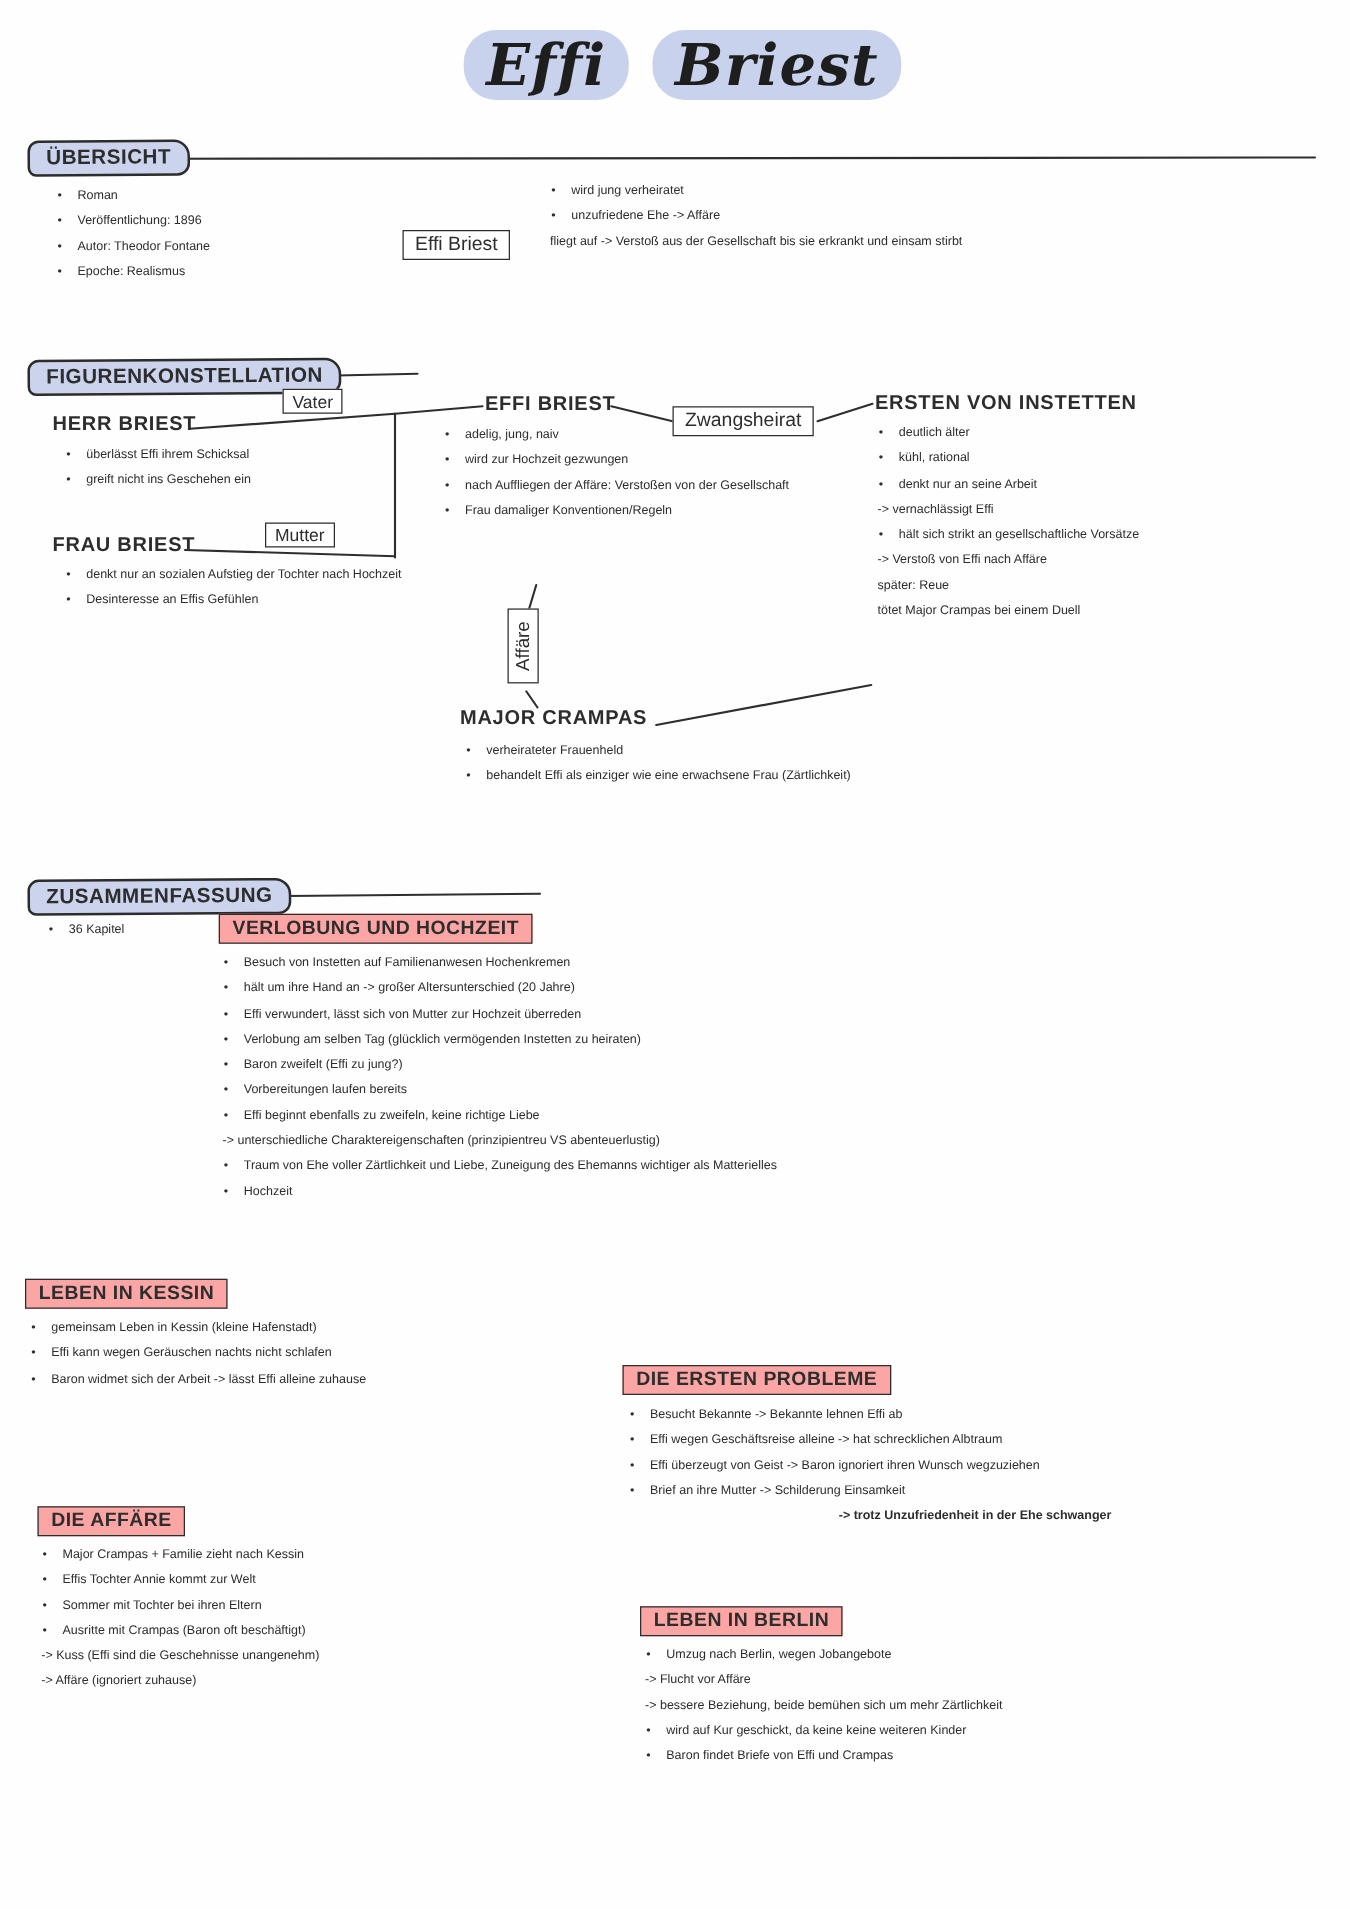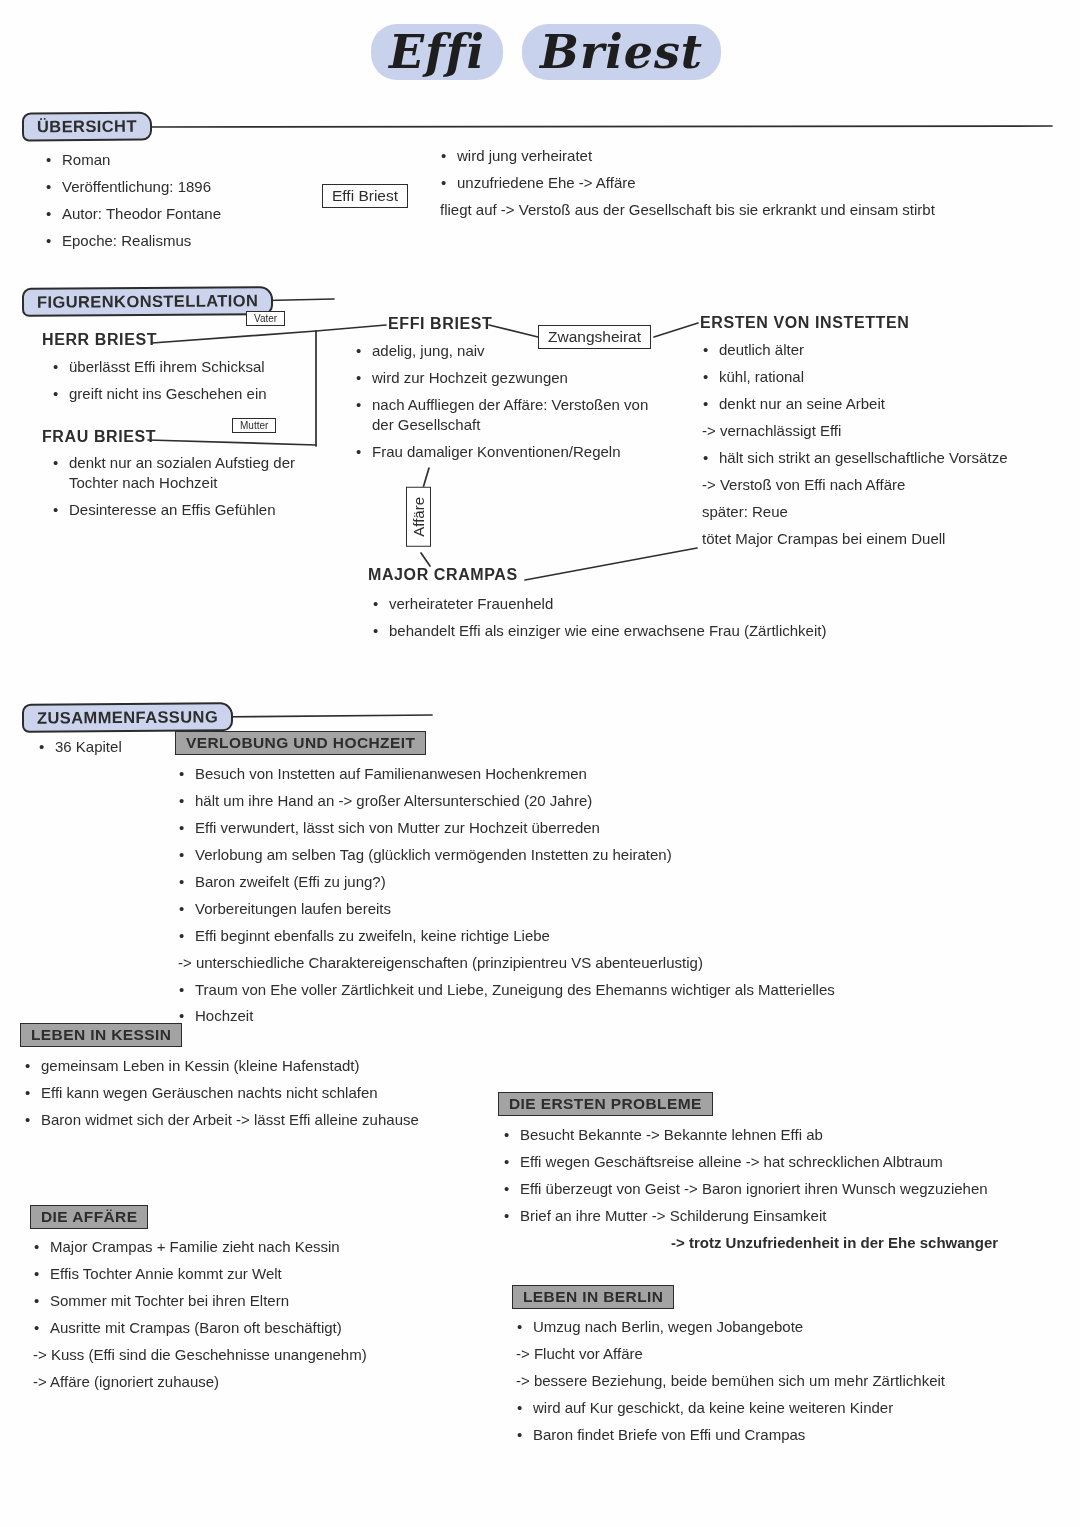--- a/index.html
+++ b/index.html
@@ -22,28 +22,28 @@
   .section-label{
     position:absolute;display:inline-block;background:#ccd4ed;
     border:2px solid #2c2c2c;border-radius:9px 13px 10px 7px;
     padding:3px 13px;font-size:16.5px;font-weight:bold;letter-spacing:0.4px;
     transform:rotate(-0.4deg);
   }
   .tag{
     position:absolute;background:#ffffff;border:1.8px solid #2c2c2c;
     padding:2px 9px;font-size:15.5px;white-space:nowrap;
   }
-  .tag.small{padding:1px 7px;font-size:10px;margin-left:20px;}
+  .tag.small{padding:1px 7px;font-size:14px;}
   .tag.vertical{writing-mode:vertical-rl;transform:rotate(180deg);padding:9px 3px;font-size:15px;}
   .char-name{position:absolute;font-size:16px;font-weight:bold;letter-spacing:0.6px;white-space:nowrap;}
   .box-label{
-    position:absolute;background:#a3a3a3;border:1.8px solid #2c2c2c;
+    position:absolute;background:#fca5a5;border:1.8px solid #2c2c2c;
     padding:2px 10px;font-size:15.5px;font-weight:bold;letter-spacing:0.4px;white-space:nowrap;
   }
-  .list{position:absolute;font-size:15px;}
+  .list{position:absolute;font-size:10px;}
   .li{position:relative;padding-left:17px;margin-bottom:7px;line-height:1.33;}
   .li.bullet::before{content:"•";position:absolute;left:1px;top:0;}
   .li.arrow,.li.plain{padding-left:0;}
   .li.arrow-indent{padding-left:168px;font-weight:bold;}
 </style>
 </head>
 <body>
 
 <div class="page">
 

